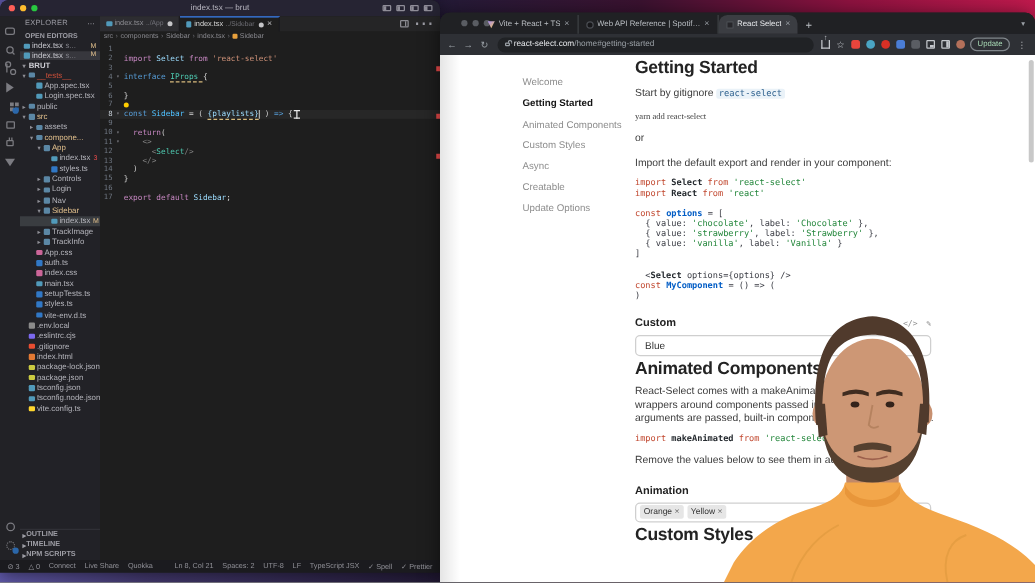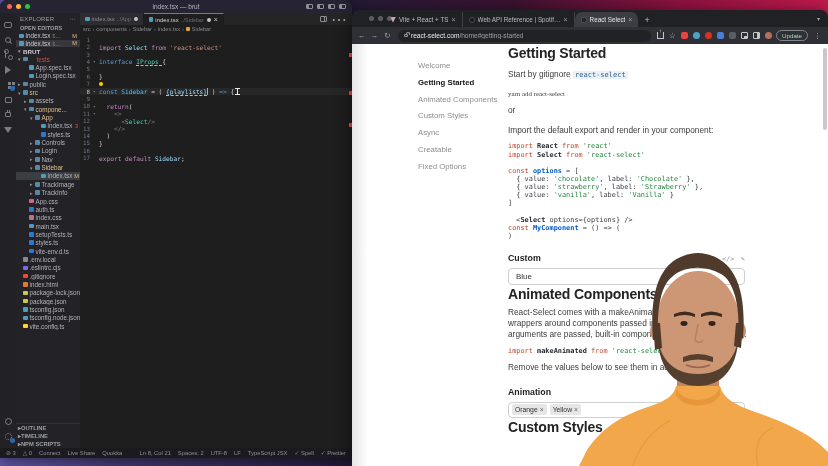--- a/index.html
+++ b/index.html
@@ -563,31 +563,31 @@
     </div>
     <div class="br-page">
       <div class="edge-shadow"></div>
       <nav id="doc-nav">
           <div class="nav-item">Welcome</div>
           <div class="nav-item act">Getting Started</div>
           <div class="nav-item">Animated Components</div>
           <div class="nav-item">Custom Styles</div>
           <div class="nav-item">Async</div>
           <div class="nav-item">Creatable</div>
-          <div class="nav-item">Fixed Options</div>
+          <div class="nav-item">Update Options</div>
         </nav>
       <main class="doc-main">
         <h1>Getting Started</h1>
         <p class="p-intro"><span>Start by gitignore </span><span class="inline-code">react-select</span></p>
         <div class="cmd">yarn add react-select</div>
         <p class="p-or">or</p>
         <p class="p-import">Import the default export and render in your component:</p>
         <div class="block" id="doc-code">
+            <div class="dl"><span class="dkw">import </span><span class="dbold">Select </span><span class="dkw">from </span><span class="dstr">'react-select'</span></div>
             <div class="dl"><span class="dkw">import </span><span class="dbold">React </span><span class="dkw">from </span><span class="dstr">'react'</span></div>
-            <div class="dl"><span class="dkw">import </span><span class="dbold">Select </span><span class="dkw">from </span><span class="dstr">'react-select'</span></div>
             <div class="dl">&nbsp;</div>
             <div class="dl"><span class="dkw">const </span><span class="dblue">options </span><span class="dpl">= [</span></div>
             <div class="dl"><span class="dpl">  { value: </span><span class="dstr">'chocolate'</span><span class="dpl">, label: </span><span class="dstr">'Chocolate'</span><span class="dpl"> },</span></div>
             <div class="dl"><span class="dpl">  { value: </span><span class="dstr">'strawberry'</span><span class="dpl">, label: </span><span class="dstr">'Strawberry'</span><span class="dpl"> },</span></div>
             <div class="dl"><span class="dpl">  { value: </span><span class="dstr">'vanilla'</span><span class="dpl">, label: </span><span class="dstr">'Vanilla'</span><span class="dpl"> }</span></div>
             <div class="dl"><span class="dpl">]</span></div>
             <div class="dl">&nbsp;</div>
             <div class="dl"><span class="dpl">  &lt;</span><span class="dbold">Select </span><span class="dpl">options={options} /&gt;</span></div>
             <div class="dl"><span class="dkw">const </span><span class="dblue">MyComponent </span><span class="dpl">= () =&gt; (</span></div>
             <div class="dl"><span class="dpl">)</span></div>

